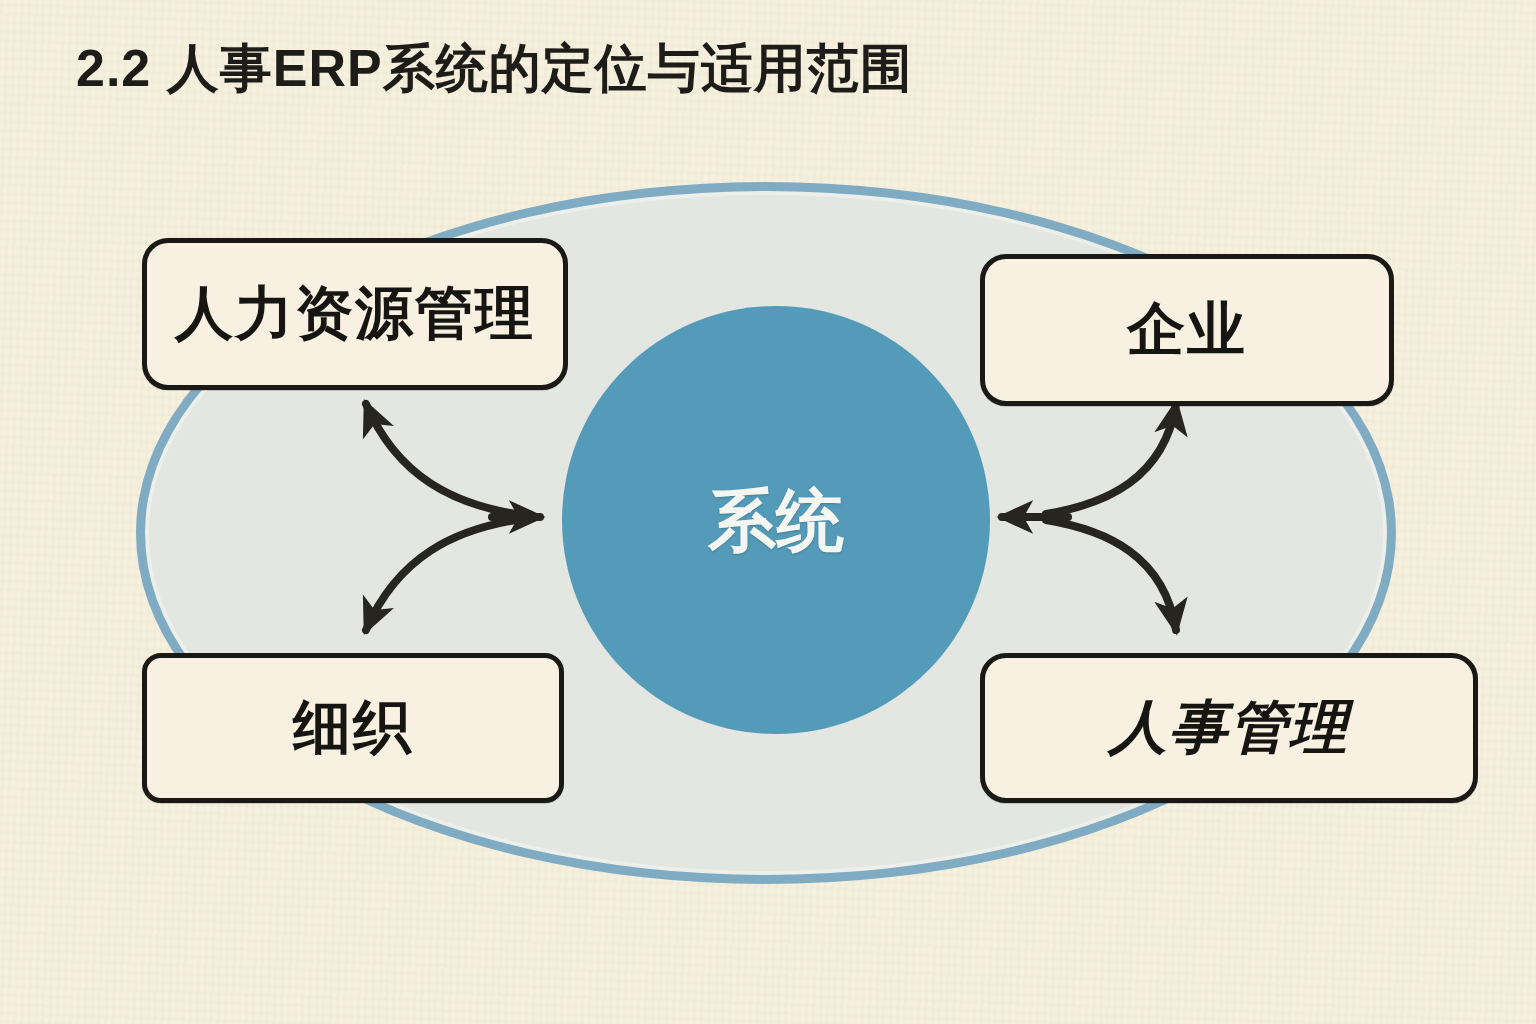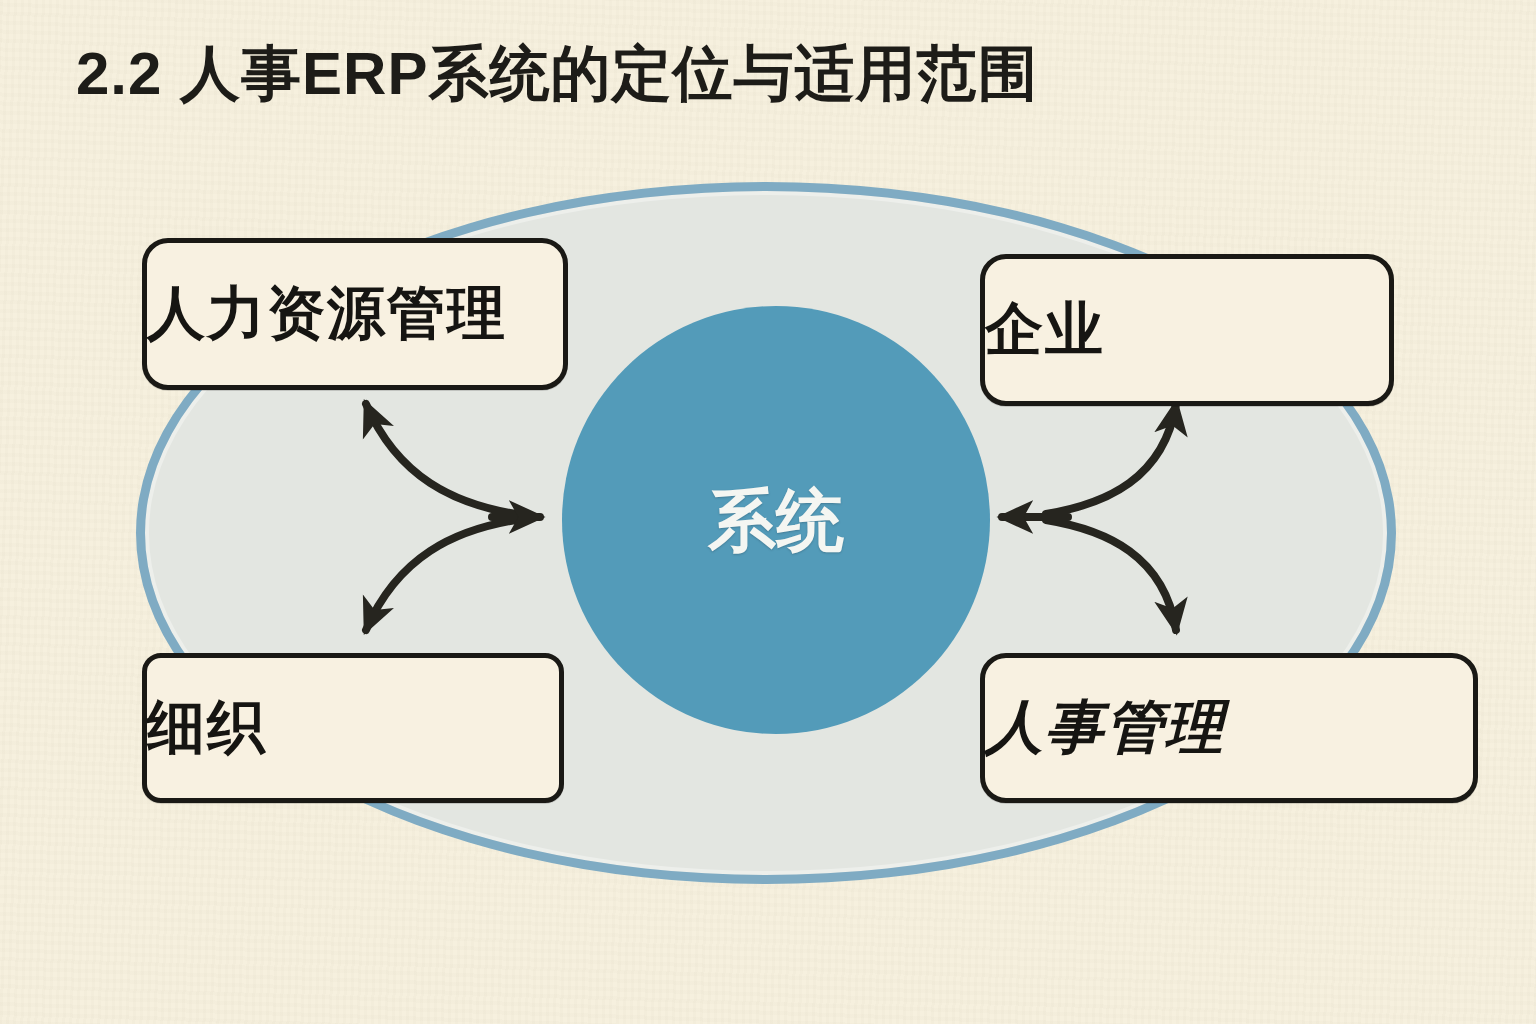--- a/index.html
+++ b/index.html
@@ -22,21 +22,21 @@
   }
   
   .grain{
     position:absolute;inset:0;z-index:0;pointer-events:none;
     background:
       repeating-linear-gradient(92deg, rgba(120,110,80,0.025) 0 3px, rgba(255,255,255,0) 3px 7px),
       repeating-linear-gradient(2deg, rgba(120,110,80,0.018) 0 4px, rgba(255,255,255,0) 4px 9px);
   }
   .slide-title{
     position:absolute;left:76px;top:34px;z-index:5;margin:0;
-    font-size:60px;font-weight:900;letter-spacing:1px;white-space:nowrap;
+    font-size:52px;font-weight:900;letter-spacing:1px;white-space:nowrap;
     color:var(--title-text,#1d1c18);
   }
   .scope-ellipse{
     position:absolute;z-index:1;box-sizing:border-box;
     left:136px;top:182px;width:1260px;height:702px;
     background:var(--ellipse-fill,#e3e6e1);
     border:9px solid var(--ellipse-border,#7fabc3);
     border-radius:50%;
     box-shadow:inset 0 0 0 4px rgba(255,255,255,0.35);
   }
@@ -53,21 +53,21 @@
     white-space:nowrap;
   }
   .arrows-layer{position:absolute;inset:0;z-index:3;pointer-events:none;}
   .arrows-layer path{stroke:var(--arrow,#26251f);stroke-width:8;fill:none;stroke-linecap:round;}
   .arrows-layer marker path{stroke:none;fill:var(--arrow,#26251f);}
   .node-box{
     position:absolute;z-index:4;box-sizing:border-box;
     background:var(--box-fill,#f8f1e1);
     border:5px solid var(--box-border,#1a1915);
     border-radius:26px;
-    display:flex;align-items:center;justify-content:flex-start;
+    display:flex;align-items:center;justify-content:center;
     box-shadow:0 1px 0 rgba(0,0,0,0.15);
   }
   .node-box .node-label{
     font-size:58px;font-weight:700;color:#161512;white-space:nowrap;letter-spacing:2px;
   }
   .node-top-left   {left:142px;top:238px;width:426px;height:152px;}
   .node-top-right  {left:980px;top:254px;width:414px;height:152px;}
   .node-bottom-left{left:142px;top:653px;width:422px;height:150px;border-radius:19px;}
   .node-bottom-right{left:980px;top:653px;width:498px;height:150px;font-style:italic;}
 </style>

